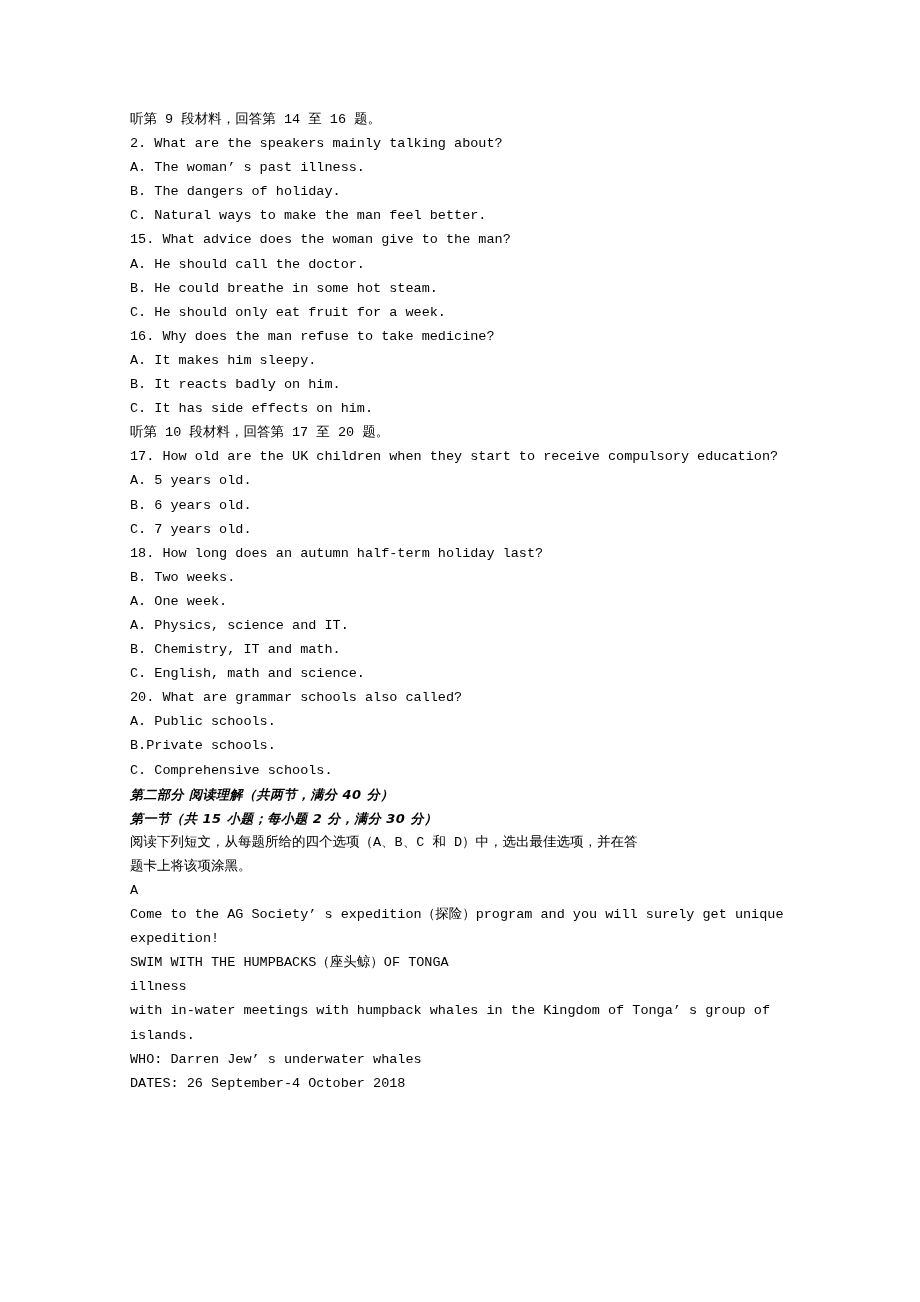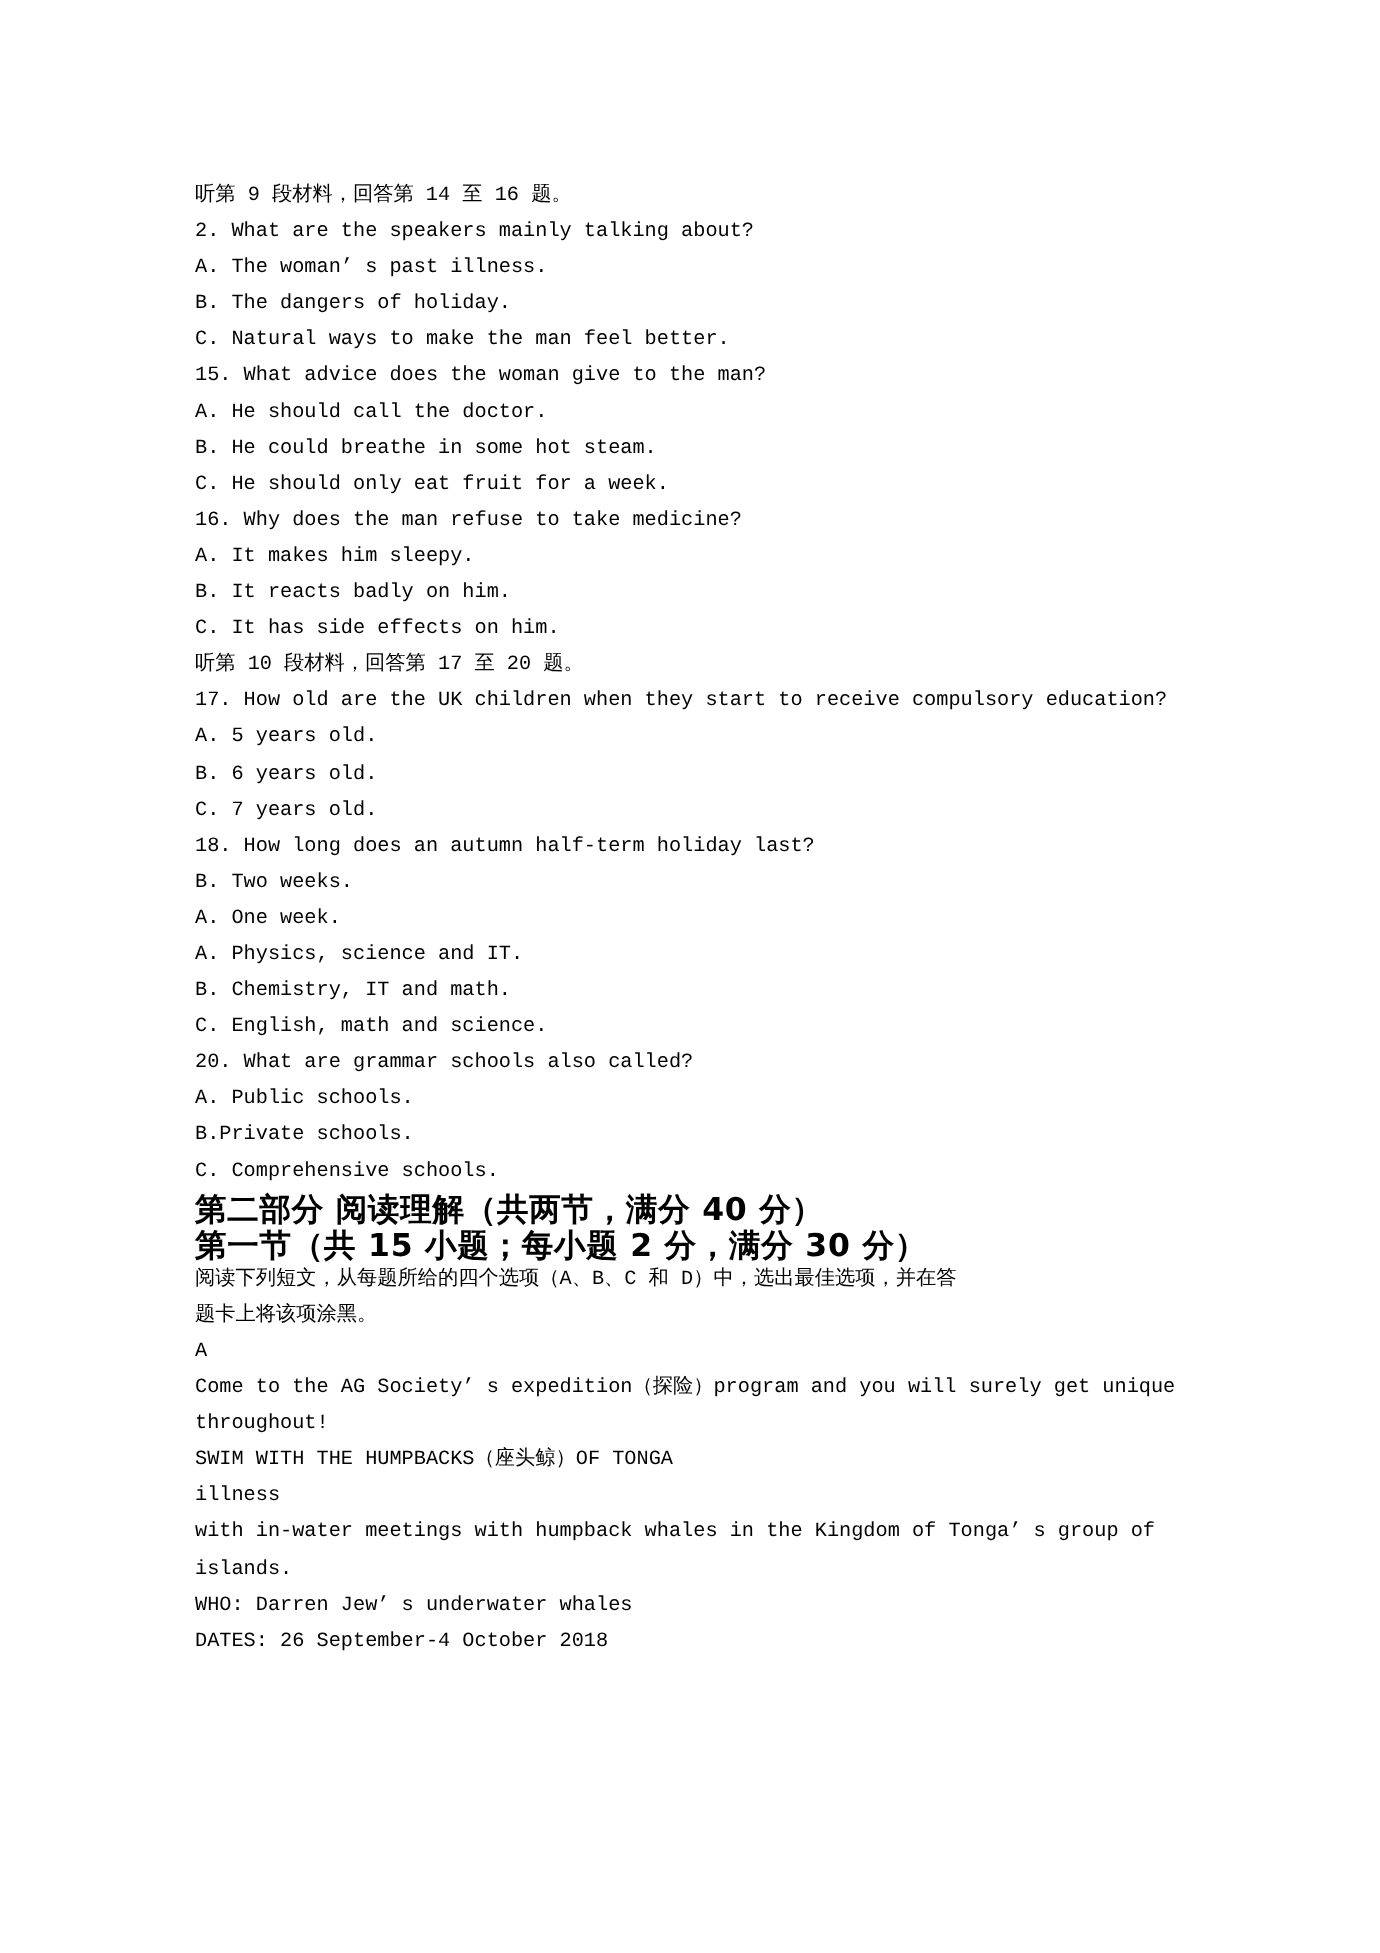--- a/index.html
+++ b/index.html
@@ -10,36 +10,37 @@
   .page {
     position: relative;
     width: 920px;
     height: 1302px;
     background: #ffffff;
     overflow: hidden;
   }
   .doc {
     position: absolute;
     left: 130px;
-    top: 119px;
+    top: 108px;
     width: 720px;
     color: #000000;
     font-family: "Liberation Mono", "DejaVu Sans Mono", monospace;
     font-size: 13.5px;
     line-height: 24.1px;
   }
   .ln {
     white-space: pre;
     min-height: 24.1px;
   }
   .ln.hd {
     font-family: "DejaVu Sans", "Liberation Sans", sans-serif;
     font-weight: 700;
-    font-size: 21px;
+    font-size: 13px;
     letter-spacing: 0.5px;
+    font-style: italic;
   }
 </style>
 </head>
 <body>
 
 <div class="page">
   <div class="doc">
     <div class="ln">听第 9 段材料，回答第 14 至 16 题。</div>
     <div class="ln">2. What are the speakers mainly talking about?</div>
     <div class="ln">A. The woman’ s past illness.</div>
@@ -67,21 +68,21 @@
     <div class="ln">20. What are grammar schools also called?</div>
     <div class="ln">A. Public schools.</div>
     <div class="ln">B.Private schools.</div>
     <div class="ln">C. Comprehensive schools.</div>
     <div class="ln hd">第二部分 阅读理解（共两节，满分 40 分）</div>
     <div class="ln hd">第一节（共 15 小题；每小题 2 分，满分 30 分）</div>
     <div class="ln">阅读下列短文，从每题所给的四个选项（A、B、C 和 D）中，选出最佳选项，并在答</div>
     <div class="ln">题卡上将该项涂黑。</div>
     <div class="ln">A</div>
     <div class="ln">Come to the AG Society’ s expedition（探险）program and you will surely get unique</div>
-    <div class="ln">throughout!</div>
+    <div class="ln">expedition!</div>
     <div class="ln">SWIM WITH THE HUMPBACKS（座头鲸）OF TONGA</div>
     <div class="ln">illness</div>
     <div class="ln">with in-water meetings with humpback whales in the Kingdom of Tonga’ s group of</div>
     <div class="ln">islands.</div>
     <div class="ln">WHO: Darren Jew’ s underwater whales</div>
     <div class="ln">DATES: 26 September-4 October 2018</div>
   </div>
 </div>
 
 </body></html>

